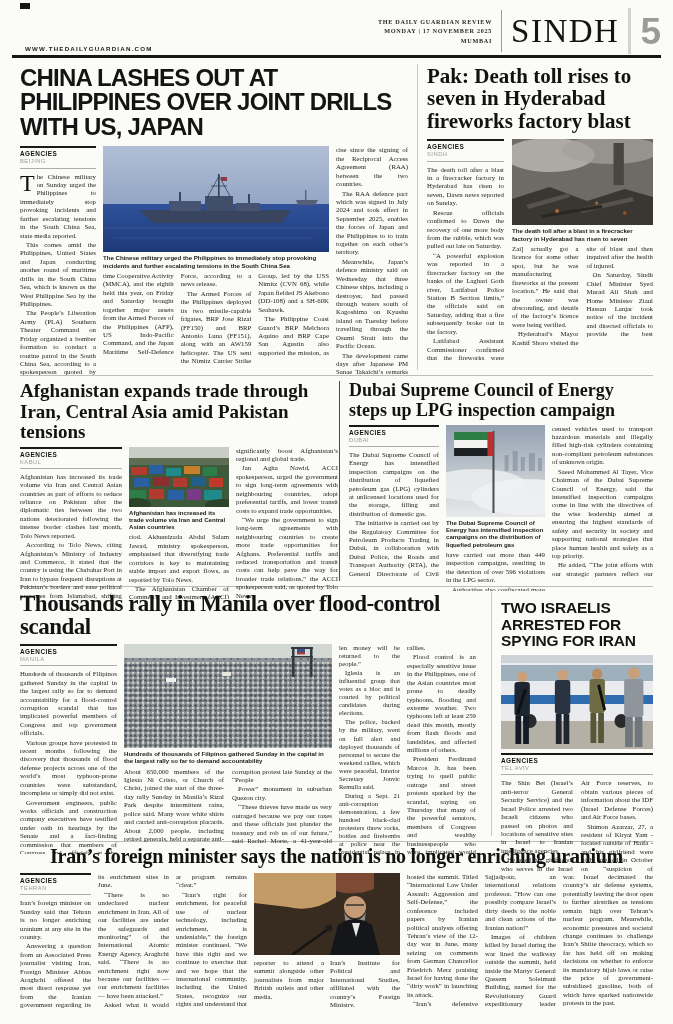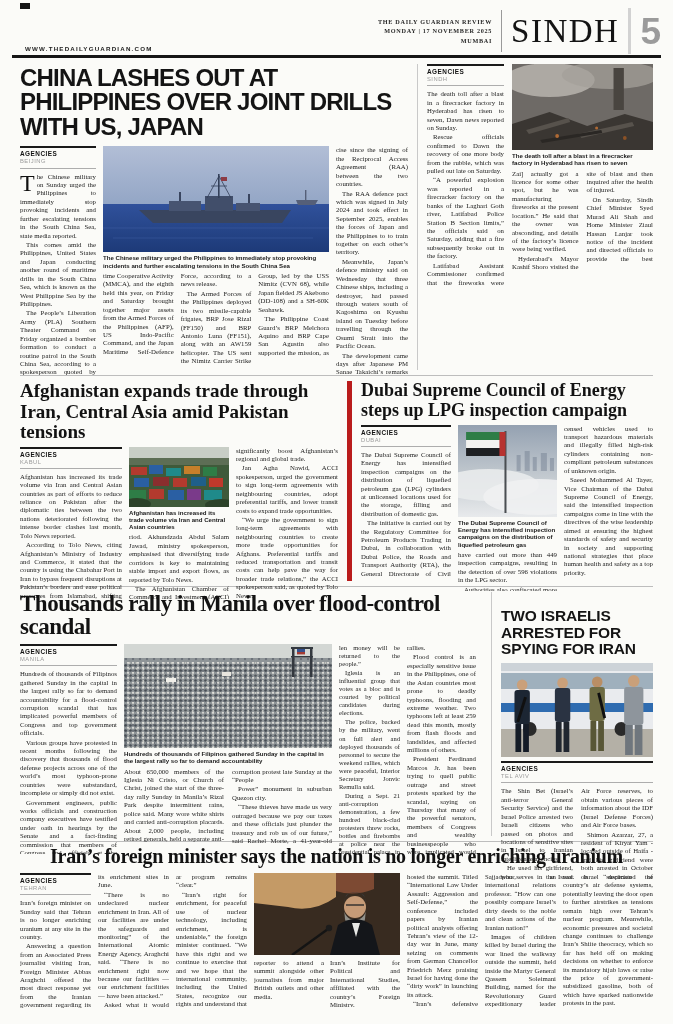--- a/index.html
+++ b/index.html
@@ -55,51 +55,51 @@
   .pak { flex:1; border-left:1px solid #c9c9c9; padding-left:9px; }
   .pak .hl-serif { font-size:21px; line-height:1.07; margin:1px 0 7px; }
   .pak-body { display:flex; gap:8px; height:226px; }
   .pak-c1 { width:77px; }
   .pak-c1 .txt { height:198px; }
   .pak-right { flex:1; }
   .photo-pak { height:86px; }
   .pak-right .cols2 { height:110px; }
 
   
-  .sec2 { display:flex; gap:9px; margin:5px 20px 0; padding-top:5px; height:206px; }
+  .sec2 { display:flex; gap:1px; margin:5px 20px 0; padding-top:5px; height:206px; }
   .afg { width:318px; }
   .afg .hl-serif { font-size:19px; line-height:1.08; margin:0 0 4px; }
   .afg-body { display:flex; gap:7px; height:154px; }
   .afg-c1 { width:102px; } .afg-c1 .txt { height:126px; }
   .afg-mid { width:100px; }
   .photo-afg { height:60px; }
   .afg-mid .txt { height:66px; }
   .afg-c3 { flex:1; } .afg-c3 .txt { height:154px; }
-  .dxb { flex:1; border-left:5px solid #b91c1c; padding-left:9px; }
+  .dxb { flex:1; border-left:1px solid #b91c1c; padding-left:9px; }
   .dxb .hl-serif { font-size:18px; line-height:1.1; margin:0 0 4px; }
   .dxb-body { display:flex; gap:7px; height:154px; }
   .dxb-c1 { width:90px; } .dxb-c1 .txt { height:126px; }
   .dxb-mid { width:99px; }
   .photo-dxb { height:92px; }
   .dxb-mid .txt { height:40px; }
   .dxb-c3 { flex:1; } .dxb-c3 .txt { height:154px; }
 
   
   .sec3 { display:flex; gap:15px; margin:5px 20px 0; padding-top:5px; height:250px; }
   .mnl { width:456px; }
   .mnl .hl-serif { font-size:23px; line-height:1; letter-spacing:-0.5px; margin:0 0 6px; }
   .mnl-body { display:flex; gap:7px; height:212px; }
   .mnl-c1 { width:97px; } .mnl-c1 .txt { height:184px; }
   .mnl-mid { width:208px; }
   .photo-mnl { height:104px; }
   .mnl-mid .cols2 { height:86px; }
   .mnl-c4 { width:61px; } .mnl-c4 .txt { height:212px; font-size:6.5px; }
   .mnl-c5 { flex:1; } .mnl-c5 .txt { height:212px; }
   .isr { flex:1; border-left:1px solid #c9c9c9; padding-left:9px; }
-  .isr .hl-sans { font-size:15.5px; line-height:1.08; letter-spacing:-0.2px; margin:16px 0 5px; }
+  .isr .hl-sans { font-size:15.5px; line-height:1.08; letter-spacing:-0.2px; margin:8px 0 5px; }
   .photo-isr { height:94px; margin-bottom:4px; }
   .isr .cols2 { height:94px; }
 
   
   .sec4 { margin:5px 20px 0; padding-top:4px; height:176px; }
   .irn .hl-serif { font-size:20px; line-height:1.05; text-align:center; letter-spacing:-0.3px; margin:0 0 6px; }
   .irn-body { display:flex; gap:7px; height:138px; }
   .irn-c { width:71px; } .irn-c .txt { height:138px; }
   .irn-c1 .txt { height:110px; }
   .irn-mid { width:146px; }
@@ -185,20 +185,21 @@
               <p>cise since the signing of the Reciprocal Access Agreement (RAA) between the two countries.</p>
               <p>The RAA defence pact which was signed in July 2024 and took effect in September 2025, enables the forces of Japan and the Philippines to to train together on each other’s territory.</p>
               <p>Meanwhile, Japan’s defence ministry said on Wednesday that three Chinese ships, including a destroyer, had passed through waters south of Kagoshima on Kyushu island on Tuesday before travelling through the Osumi Strait into the Pacific Ocean.</p>
               <p>The development came days after Japanese PM Sanae Takaichi’s remarks on Taiwan which drew strong opposition from Beijing. She told the Japanese parliament last Friday that the use of military force in the Taiwan Strait could be regarded as a “survival-threatening situation” for Japan.</p>
             </div>
         </div>
       </div>
     </article>
 
     <article class="pak">
+      <h1 class="hl-serif">Pak: Death toll rises to seven in Hyderabad fireworks factory blast</h1>
       <div class="pak-body">
         <div class="pak-c1">
           <div class="byline">
             <div class="agency">AGENCIES</div>
             <div class="loc">SINDH</div>
           </div>
           <div class="txt">
               <p>The death toll after a blast in a firecracker factory in Hyderabad has risen to seven, Dawn news reported on Sunday.</p>
               <p>Rescue officials confirmed to Dawn the recovery of one more body from the rubble, which was pulled out late on Saturday.</p>
               <p>“A powerful explosion was reported in a firecracker factory on the banks of the Laghari Goth river, Latifabad Police Station B Section limits,” the officials said on Saturday, adding that a fire subsequently broke out in the factory.</p>

